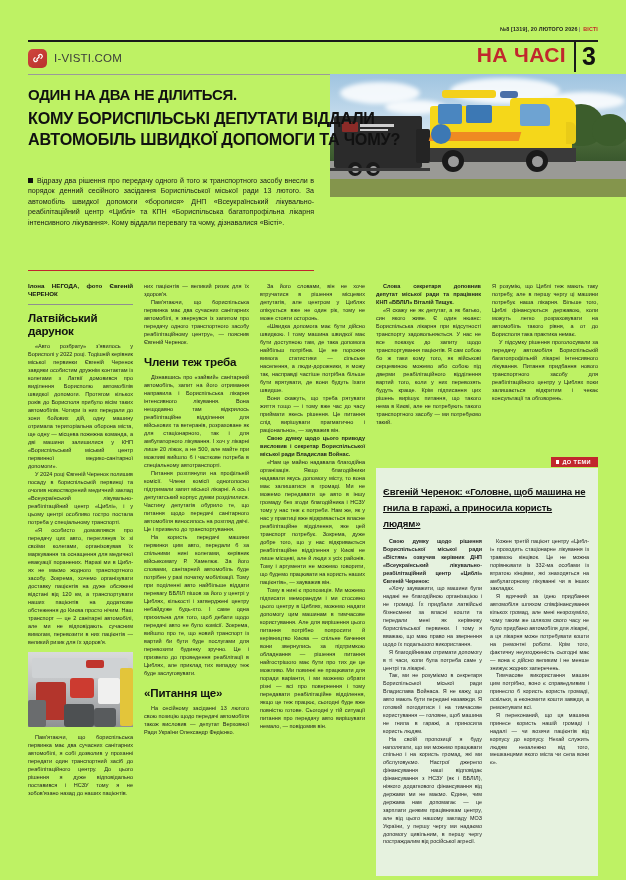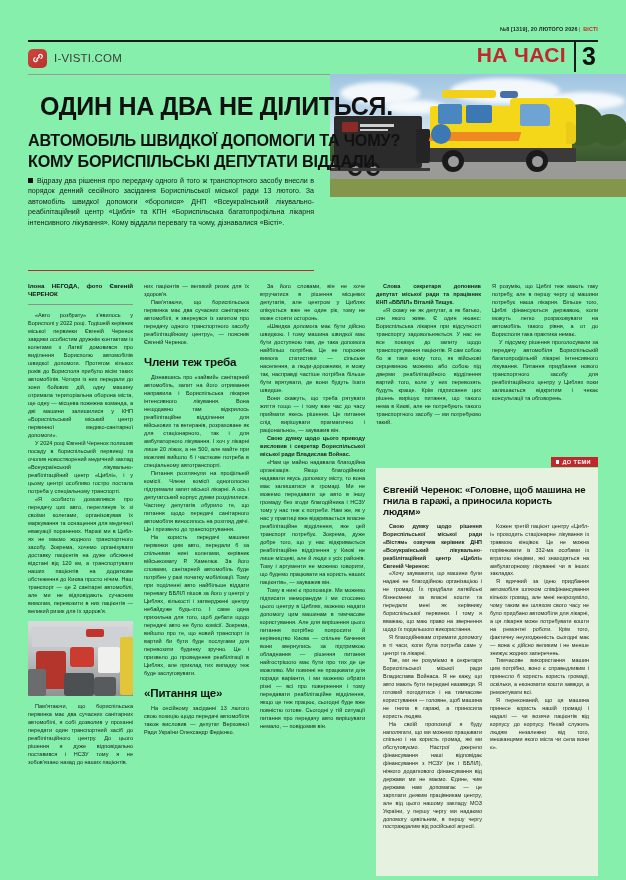--- a/index.html
+++ b/index.html
@@ -3,21 +3,21 @@
 <meta charset="utf-8">
 <style>
   html,body{margin:0;padding:0;}
   body{
     width:626px;height:880px;
     background:#ffffff;
     font-family:"Liberation Sans", sans-serif;
     color:#1a1a1a;
     overflow:hidden;
   }
-  .page{position:relative;width:626px;height:880px;background:#86efac;box-sizing:border-box;}
+  .page{position:relative;width:626px;height:880px;background:#bef264;box-sizing:border-box;}
   .inner{position:absolute;left:28px;top:0;width:570px;height:880px;}
 
   
   .issueline{
     position:absolute;right:0;top:26px;
     font-size:5.4px;font-weight:bold;letter-spacing:.15px;
     color:#222;white-space:nowrap;
   }
   .issueline .visti{color:#c62828;padding-left:2px;}
   .issueline .bar{color:#777;padding:0 1px;}
@@ -40,21 +40,21 @@
     font-family:"Liberation Sans", sans-serif;
     text-align:center;
   }
   .pagenumwrap{position:absolute;right:0;top:40px;width:24px;height:32px;}
   .pagenum-divider{position:absolute;left:0;top:0;width:2px;height:32px;background:#1a1a1a;}
   .pagenum{position:absolute;left:8px;top:1px;font-size:25px;font-weight:bold;color:#111;line-height:30px;}
 
   
   .hl{position:absolute;left:0;top:82px;width:400px;z-index:5;}
   .hl h1{
-    margin:12px;font-size:25px;line-height:25px;font-weight:bold;
+    margin:0;font-size:15px;line-height:25px;font-weight:bold;
     letter-spacing:-.3px;color:#111;
   }
   .hl h2{
     margin:2px 0 0 0;font-size:16.2px;line-height:18.5px;font-weight:bold;
     letter-spacing:-.2px;color:#111;
   }
 
   
   .topphoto{
     position:absolute;left:302px;top:74px;width:296px;height:123px;
@@ -101,22 +101,22 @@
     background:#e6f2df;border:0;box-sizing:border-box;
     padding:16px 7px 8px 7px;
   }
   .dotemi{
     position:absolute;right:0;top:-11px;
     background:#c1272d;color:#fff;font-size:5.6px;font-weight:bold;
     padding:2px 7px 2px 5px;letter-spacing:.4px;white-space:nowrap;
   }
   .dotemi .sq{display:inline-block;width:3.2px;height:3.2px;background:#fff;margin-right:3px;position:relative;top:-.5px;}
   .gb-title{
-    font-size:9.6px;font-weight:bold;line-height:11px;color:#111;
-    margin:0 0 6px 0;letter-spacing:-.15px;
+    font-size:9.6px;font-weight:bold;line-height:16px;color:#111;
+    margin:0 0 6px 0;letter-spacing:-.15px;text-decoration:underline;
   }
   .gb-cols{display:flex;gap:8px;}
   .gb-col{width:99px;font-size:5.45px;line-height:7.9px;text-align:justify;color:#1c1c1c;}
   .gb-col p{margin:0;text-indent:6px;}
   .gb-col p.bold{font-weight:bold;text-indent:6px;}
 
   
   .sky{position:absolute;left:0;top:0;width:100%;height:100%;
        background:linear-gradient(180deg,#9fc4e0 0%,#cfe2f0 45%,#e8f0f5 62%,#cfe2f0 70%);}
   .cloud{position:absolute;background:rgba(255,255,255,.85);border-radius:50%;filter:blur(2px);}
@@ -196,34 +196,35 @@
     <div style="position:absolute;left:100px;top:58px;width:90px;height:9px;background:#ef8a22;transform:skewX(-16deg);"></div>
     <div style="position:absolute;left:101px;top:50px;width:20px;height:20px;border-radius:50%;background:#3c78b4;"></div>
     <div style="position:absolute;left:100px;top:74px;width:146px;height:14px;background:#3a3a3a;"></div>
     <div style="position:absolute;left:236px;top:48px;width:10px;height:22px;background:#e9cb18;border-radius:0 6px 4px 0;"></div>
     <div class="wheel" style="left:112px;top:76px;width:22px;height:22px;"></div>
     <div class="wheel" style="left:196px;top:76px;width:22px;height:22px;"></div>
   </div>
 
   <div class="hl">
     <h1>ОДИН НА ДВА НЕ ДІЛИТЬСЯ.</h1>
+    <h2>КОМУ БОРИСПІЛЬСЬКІ ДЕПУТАТИ ВІДДАЛИ</h2>
     <h2>АВТОМОБІЛЬ ШВИДКОЇ ДОПОМОГИ ТА ЧОМУ?</h2>
-    <h2>КОМУ БОРИСПІЛЬСЬКІ ДЕПУТАТИ ВІДДАЛИ</h2>
   </div>
 
   <div class="lead">
     <span class="sq"></span><span>Відразу два рішення про передачу одного й того ж транспортного засобу внесли в порядок денний сесійного засідання Бориспільської міської ради 13 лютого. За автомобіль швидкої допомоги «боролися» ДНП «Всеукраїнський лікувально-реабілітаційний центр «Цибл­і» та КПН «Бориспільська багатопрофільна лікарня інтенсивного лікування». Кому віддали перевагу та чому, дізнавалися «Вісті».</span>
   </div>
   <div class="lead-rule"></div>
 
   <div class="cols">
 
     <div class="col c1">
       <div class="byline">Ілона НЕГОДА, фото Євгеній ЧЕРЕНОК</div>
       <div class="byline-rule"></div>
+      <div class="subhead">Латвійський дарунок</div>
       <p>«Авто розбрату» з'явилось у Борисполі у 2022 році. Тодішній керівник міської первинки Євгеній Черенок завдяки особистим дружнім контактам із колегами з Латвії домовився про виділення Борисполю автомобілів швидкої допомоги. Протягом кількох років до Борисполя прибуло вісім таких автомобілів. Чотири із них передали до зони бойових дій, одну машину отримала територіальна оборона міста, ще одну — місцева пожежна команда, а дві машини залишилися у КНП «Бориспільський міський центр первинної медико-санітарної допомоги».</p>
       <p>У 2024 році Євгеній Черенок полишив посаду в бориспільській первинці та очолив новостворений медичний заклад «Всеукраїнський лікувально-реабілітаційний центр «Цибл­і», і у цьому центрі особливо гостро постала потреба у спеціальному транспорті.</p>
       <p>«Я особисто домовлявся про передачу цих авто, переглянув їх зі своїми колегами, організовував їх маркування та оснащення для медичної евакуації поранених. Наразі ми в Цибл­ях не маємо жодного транспортного засобу. Зокрема, хочемо організувати доставку пацієнтів на дуже обсяжені відстані від 120 км, а транспортувати наших пацієнтів на додаткове обстеження до Києва просто нічим. Наш транспорт — це 2 санітарні автомобілі, але ми не відповідають сучасним вимогам, перевозити в них пацієнтів — великий ризик для їх здоров'я.</p>
       <div class="colphoto">
         <div class="interior"></div>
         <div class="ibox" style="left:4px;top:6px;width:96px;height:20px;background:#cfd2d4;"></div>
         <div class="ibox" style="left:58px;top:8px;width:18px;height:8px;background:#c0342c;"></div>
         <div class="ibox" style="left:8px;top:30px;width:30px;height:38px;background:#b3352c;border-radius:3px;"></div>
         <div class="ibox" style="left:42px;top:26px;width:24px;height:20px;background:#cc3b30;border-radius:3px;"></div>
         <div class="ibox" style="left:70px;top:26px;width:22px;height:26px;background:#f0f0ef;"></div>

